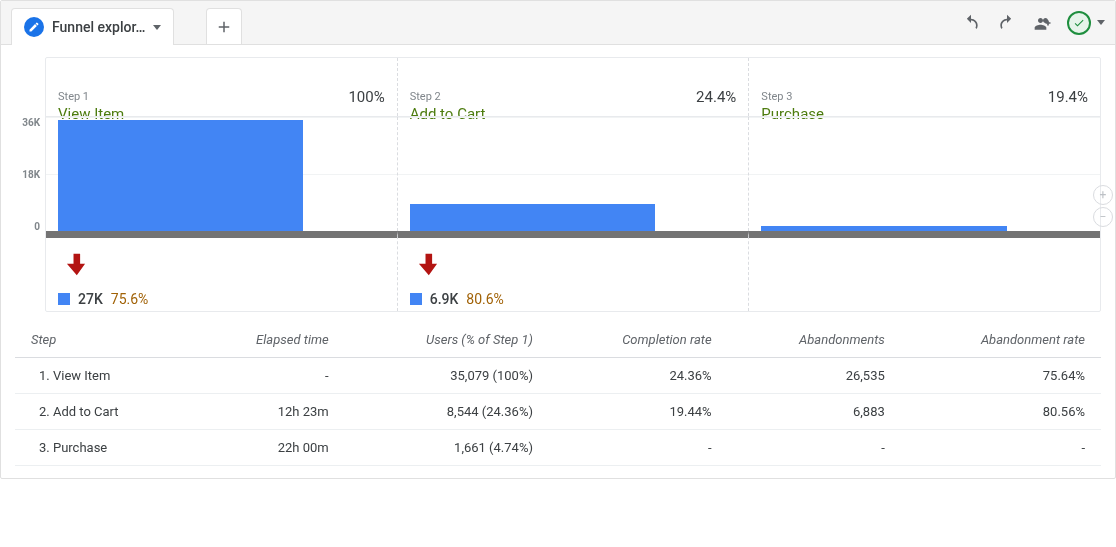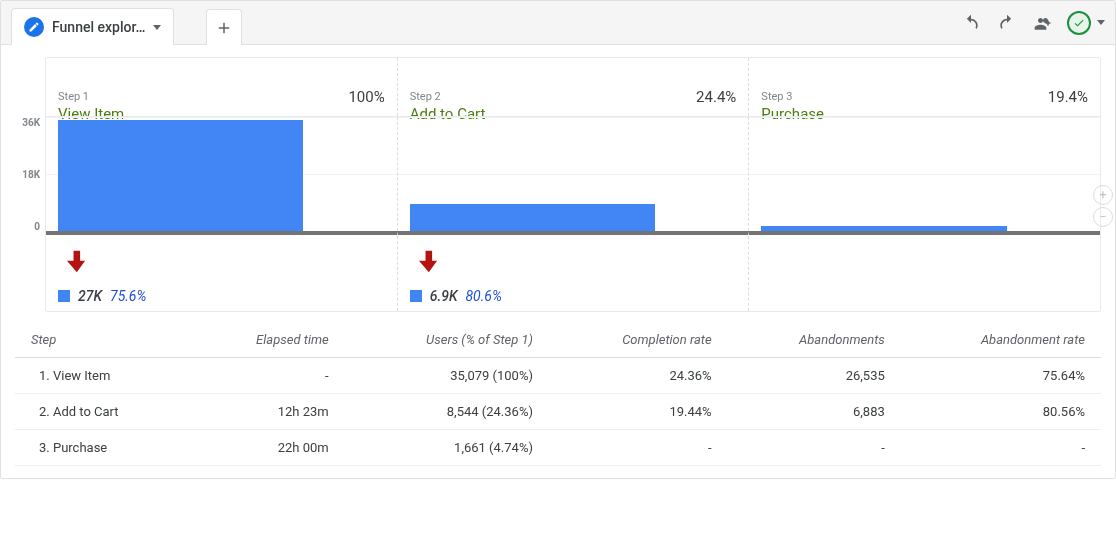--- a/index.html
+++ b/index.html
@@ -23,21 +23,21 @@
     .topbar {
       display: flex;
       align-items: center;
       justify-content: space-between;
       background: #f5f5f5;
       padding: 6px 10px 0 10px;
       border-bottom: 1px solid #e0e0e0;
     }
     .tabs-row {
       display: flex;
-      align-items: flex-end;
+      align-items: flex-start;
       gap: 28px;
     }
     .tab {
       display: flex;
       align-items: center;
       gap: 8px;
       background: #fff;
       border: 1px solid #e0e0e0;
       border-bottom: none;
       border-radius: 4px 4px 0 0;
@@ -194,22 +194,21 @@
       background: #4285f4;
     }
     .below-bars {
       height: 80px;
       display: flex;
     }
     .below-slot {
       flex: 1;
       border-right: 1px dashed #dadce0;
       padding: 14px 12px 10px 12px;
-      border-top: 4px solid #737373;
-      font-style: italic;
+      border-top: 7px solid #737373;
     }
     .below-slot:last-child {
       border-right: none;
     }
     .drop-arrow {
       margin-left: 8px;
       margin-bottom: 10px;
     }
     .drop-legend {
       display: flex;
@@ -221,21 +220,21 @@
       width: 12px;
       height: 12px;
       background: #4285f4;
       display: inline-block;
     }
     .drop-legend .val {
       color: #3c4043;
       font-weight: 500;
     }
     .drop-legend .rate {
-      color: #1d4ed8;
+      color: #a16207;
     }
     .zoom-controls {
       position: absolute;
       right: 2px;
       top: 140px;
       display: flex;
       flex-direction: column;
       gap: 2px;
       color: #bdc1c6;
     }

